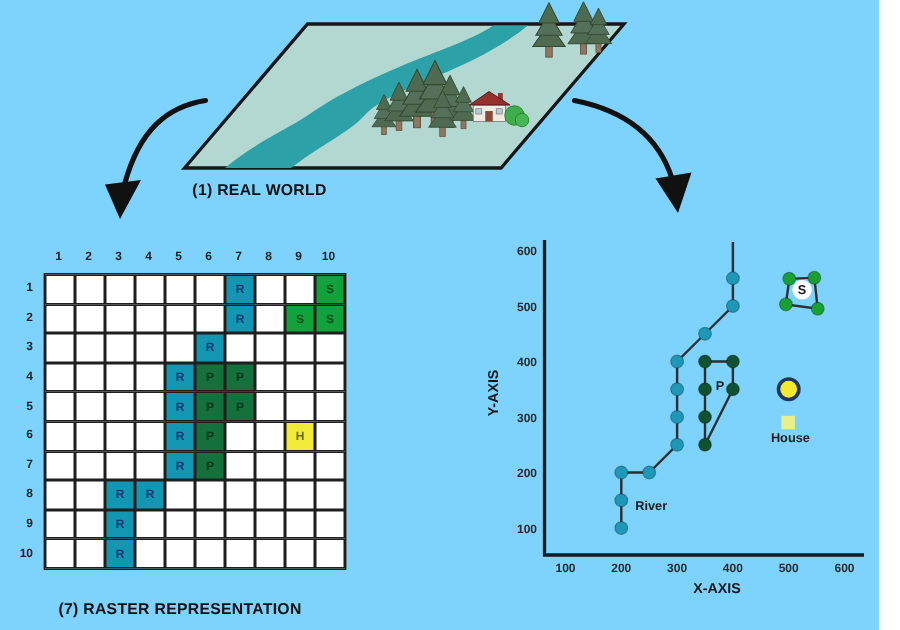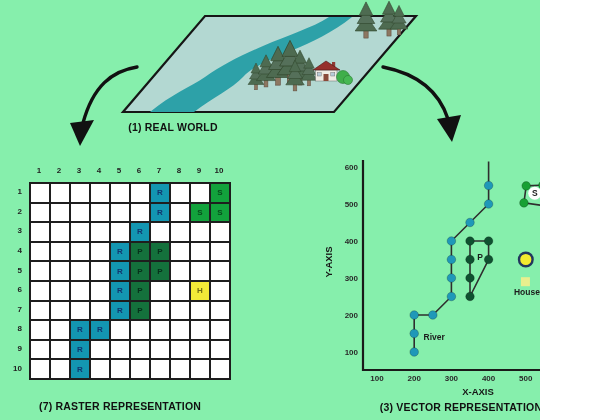--- a/index.html
+++ b/index.html
@@ -1,16 +1,16 @@
 <!DOCTYPE html>
 <html style="--ink: #1a1a1a; --map-fill: #b3d8d2; --map-river: #2da1a8; --tree-green: #4e6b51; --arrow: #111111;"><head>
 <meta charset="utf-8">
 <style>
   html,body{margin:0;padding:0;background:#ffffff;}
-  .stage{position:relative;width:540px;height:420px;background:#86efac;overflow:hidden;
+  .stage{position:relative;width:586px;height:420px;background:#7dd3fc;overflow:hidden;
          font-family:"Liberation Sans",sans-serif;color:var(--ink,#1a1a1a);}
   .caption{position:absolute;font-weight:bold;font-size:10.5px;letter-spacing:.2px;
            text-align:center;color:#111;white-space:nowrap;}
   
   .raster-grid{position:absolute;left:29px;top:182px;width:200px;height:196px;
                display:grid;grid-template-columns:repeat(10,1fr);grid-template-rows:repeat(10,1fr);
                border:1.2px solid #1c1c1c;background:#fff;}
   .raster-grid .cell{border:.8px solid #1e1e1e;display:flex;align-items:center;justify-content:center;
                      font-size:8px;font-weight:bold;}
   .col-labels{position:absolute;left:29px;top:166px;width:200px;height:12px;display:flex;}
@@ -76,21 +76,20 @@
       <polygon points="70,123 94,120 80,146" fill="var(--arrow)"></polygon>
     </g>
     <g>
       <path d="M383,67 C413,73 438,88 448,119" fill="none" stroke="var(--arrow)" stroke-width="3.4" stroke-linecap="round"></path>
       <polygon points="437,119 461,115 452,142" fill="var(--arrow)"></polygon>
     </g>
   </svg>
 
   <div class="caption" style="left:118px;top:121px;width:110px;">(1) REAL WORLD</div>
   <div class="caption" style="left:20px;top:400px;width:200px;">(7) RASTER REPRESENTATION</div>
-  <div class="caption" style="left:358px;top:401px;width:206px;">(3) VECTOR REPRESENTATION</div>
 
   <div class="col-labels">
       <span>1</span>
       <span>2</span>
       <span>3</span>
       <span>4</span>
       <span>5</span>
       <span>6</span>
       <span>7</span>
       <span>8</span>

